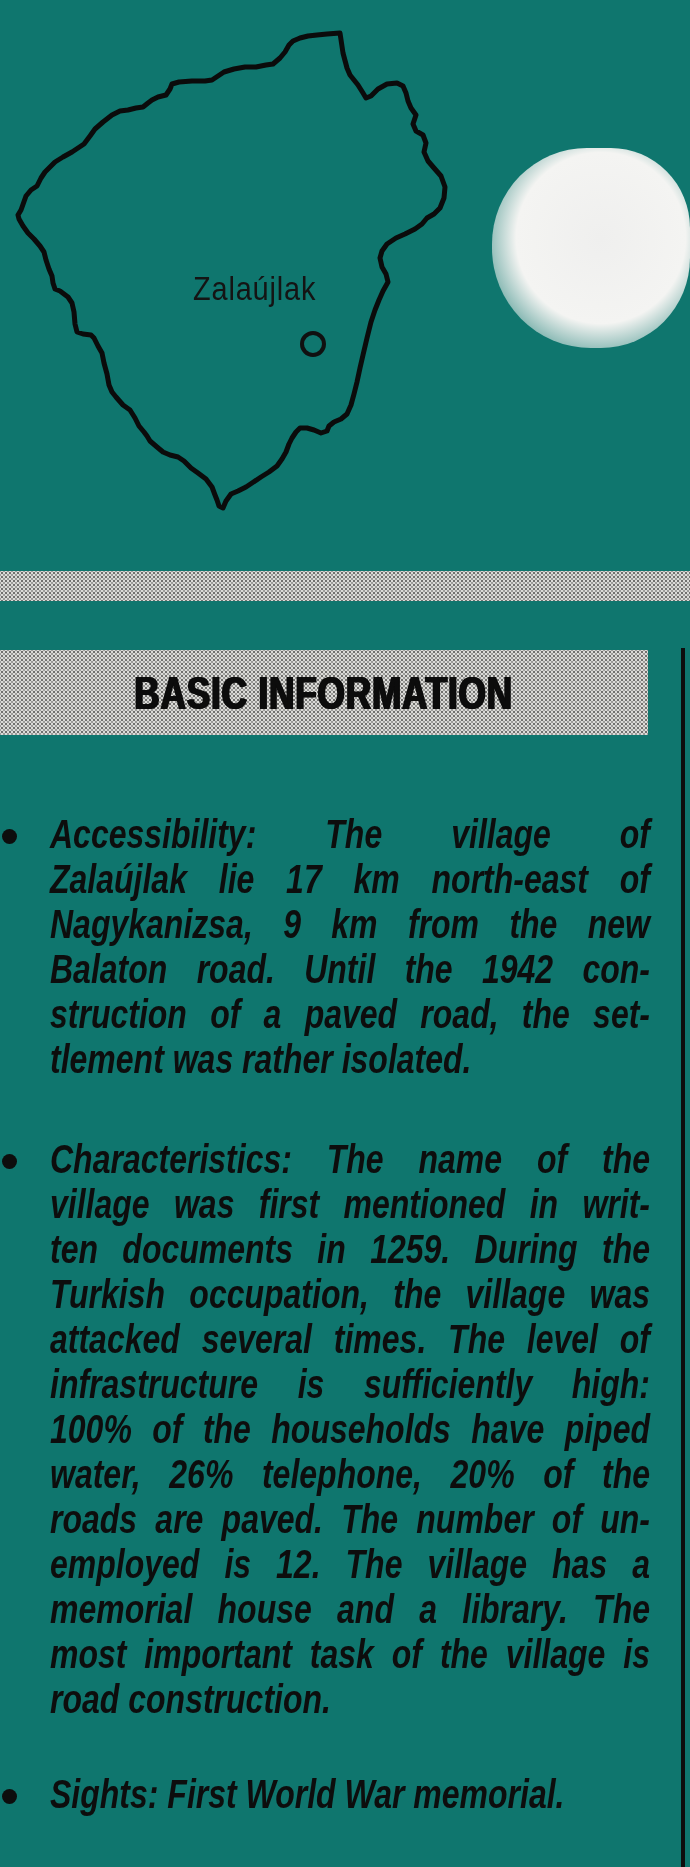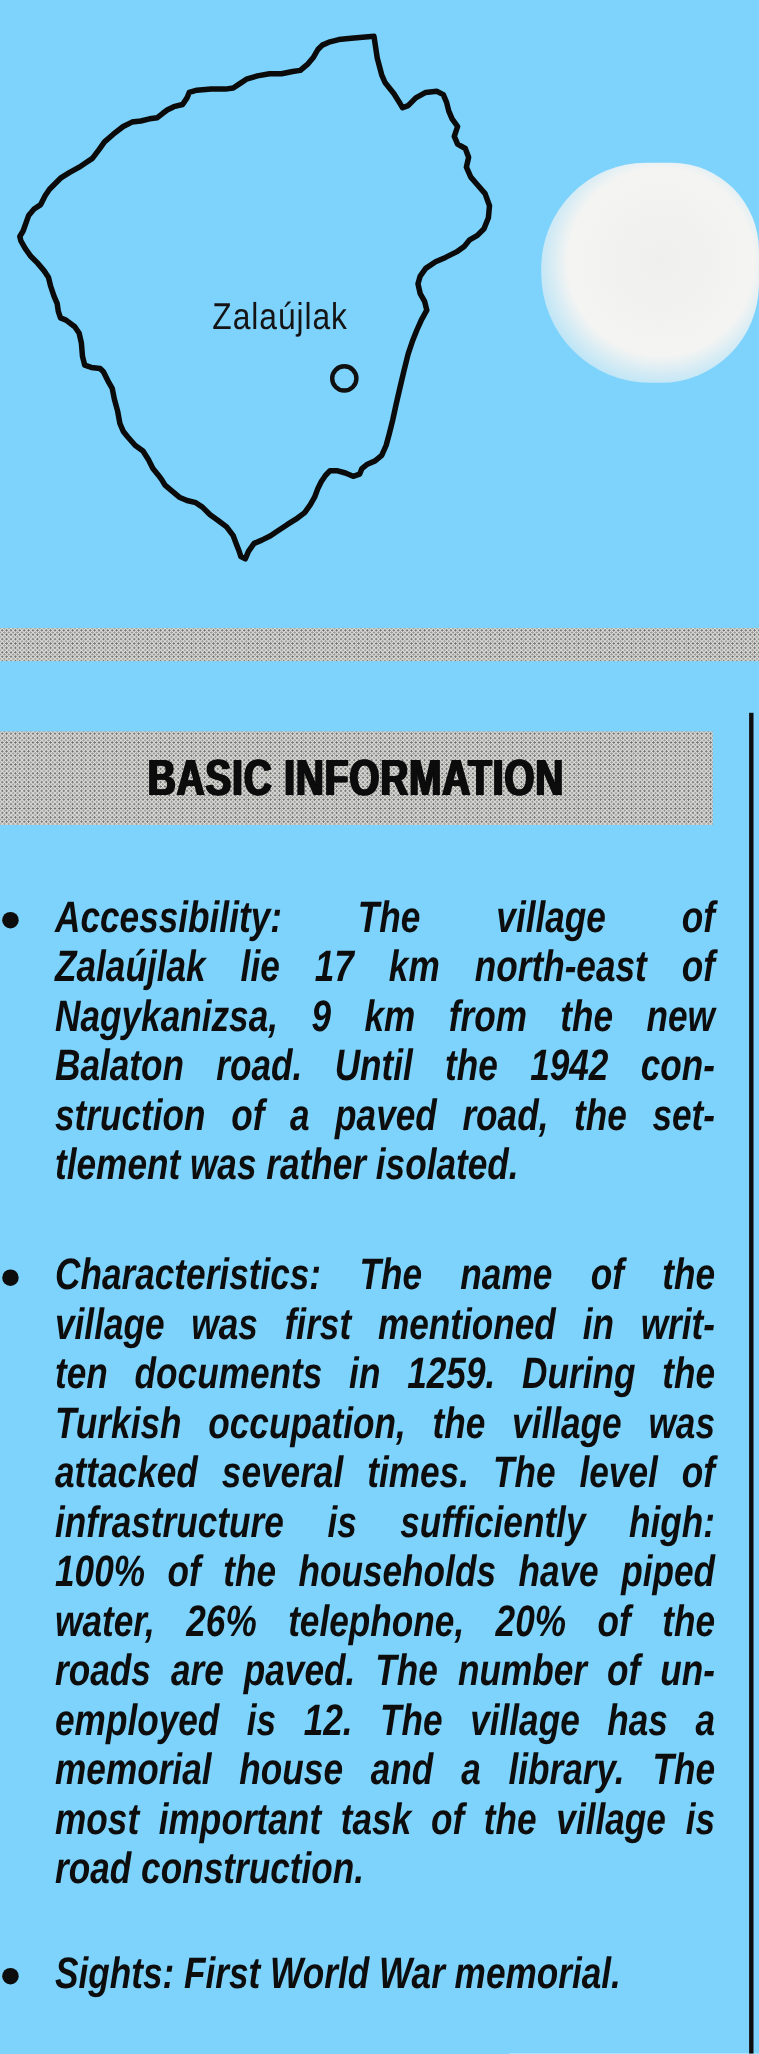--- a/index.html
+++ b/index.html
@@ -2,21 +2,21 @@
 <html><head>
 <meta charset="utf-8">
 <style>
   html,body{margin:0;padding:0;}
   body{
     width:690px;height:1867px;
     background:#ffffff;
     font-family:"Liberation Sans","DejaVu Sans",sans-serif;
     position:relative;overflow:hidden;
   }
-  .page{position:absolute;inset:0;background:#7dd3fc;}
+  .page{position:absolute;inset:0;background:#0f766e;}
 
   
   .map-area{position:absolute;left:0;top:0;width:690px;height:560px;}
   .map-svg{position:absolute;left:0;top:0;}
   .scan-blob{
     position:absolute;left:492px;top:148px;width:198px;height:200px;
     background:radial-gradient(ellipse at 55% 45%, #efefee 0%, #f4f4f2 55%, rgba(246,246,245,0) 95%);
     border-radius:48% 40% 45% 50%;
   }
   .map-label{position:absolute;left:193px;top:268px;height:40px;line-height:40px;color:#141414;}
@@ -33,21 +33,21 @@
   .halftone{
     background-color:#dbdbd8;
     background-image:
       radial-gradient(circle, rgba(25,25,25,.55) .8px, rgba(0,0,0,0) 1.1px),
       radial-gradient(circle, rgba(25,25,25,.33) .8px, rgba(0,0,0,0) 1.1px);
     background-size:4px 4px,4px 4px;
     background-position:0 0,2px 2px;
   }
   .divider-band{position:absolute;left:0;top:571px;width:690px;height:30px;}
   .section-header{
-    position:absolute;left:0;top:665px;width:648px;height:85px;
+    position:absolute;left:0;top:650px;width:648px;height:85px;
     display:flex;align-items:center;justify-content:center;
   }
   .header-text{
     display:inline-block;font-size:44px;font-weight:700;color:#0c0c0c;
     letter-spacing:1px;white-space:nowrap;
     transform:scaleX(.8) scaleY(1.05);transform-origin:50% 50%;
     text-shadow:1.3px 0 0 #0c0c0c,-1.3px 0 0 #0c0c0c;
   }
 
   

